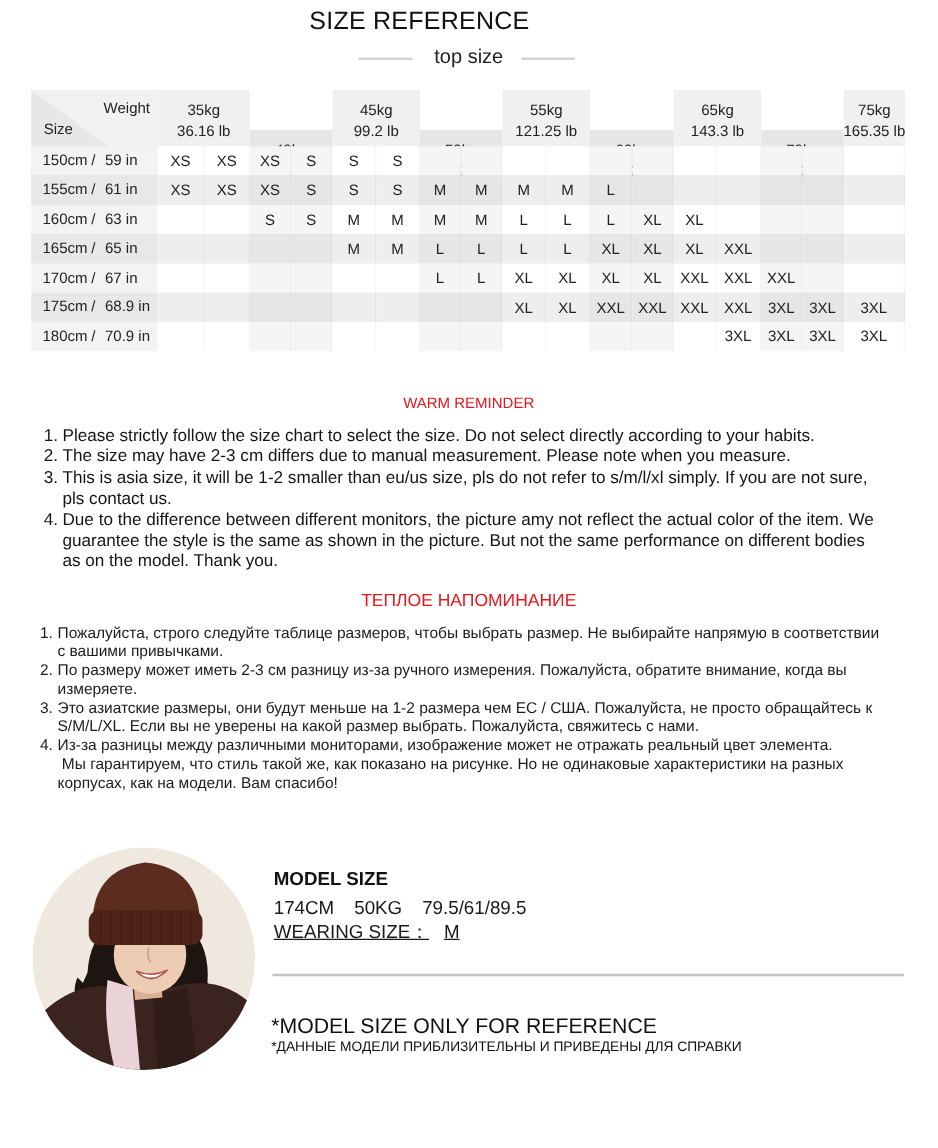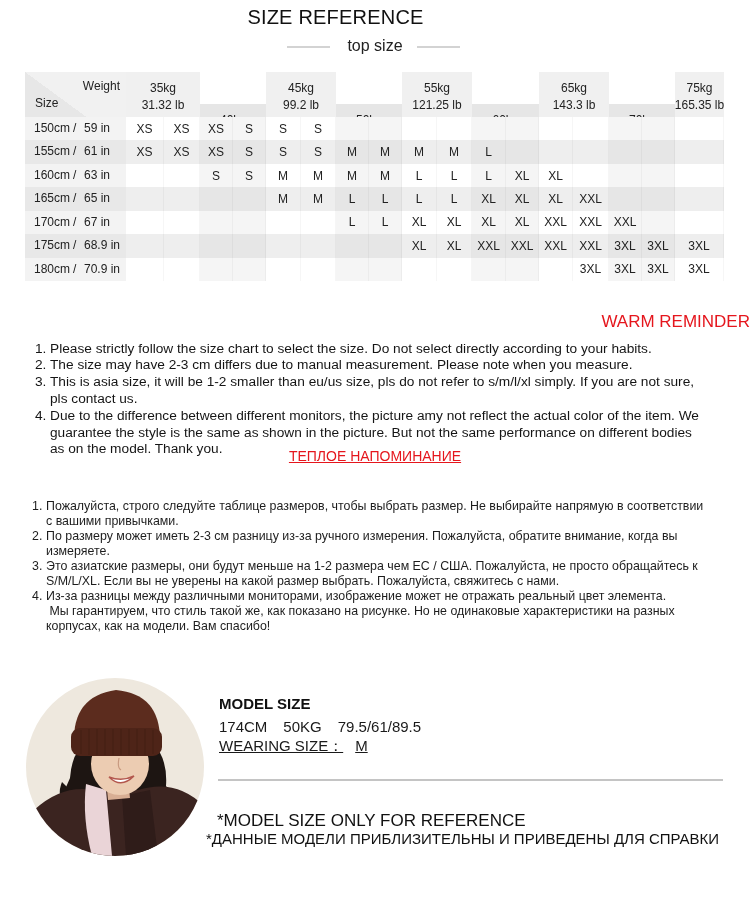--- a/index.html
+++ b/index.html
@@ -34,61 +34,61 @@
   .sz .in { position:absolute; left:59px; }
   .light .sz { background:#f3f3f3; }
   .light .ga { background:#ffffff; }
   .light .gb { background:#f5f5f5; }
   .dark .sz { background:#e8e8e8; }
   .dark .ga { background:#eeeeee; }
   .dark .gb { background:#e6e6e6; }
 
   
   .red-title { position:absolute; left:0; width:750px; text-align:center; color:#e5161d; }
-  .warm-title { top:312px; font-size:17px; line-height:20px;text-align:right; }
-  .ru-title { top:447px; font-size:14px; line-height:18px;text-decoration:underline; }
+  .warm-title { top:312px; font-size:12px; line-height:20px; }
+  .ru-title { top:471px; font-size:14px; line-height:18px; }
   .list { position:absolute; margin:0; padding:0; }
   .list .item { position:relative; }
   .list .num { position:absolute; left:0; top:0; }
   .list .txt { display:block; white-space:pre; }
   .en-list { left:35px; top:340.6px; font-size:13.7px; line-height:16.8px; color:#151515; }
   .en-list .txt { margin-left:15px; }
   .ru-list { left:32px; top:498.5px; font-size:12.4px; line-height:15.1px; color:#1d1d1d; }
   .ru-list .txt { margin-left:14px; }
 
   
   .photo { position:absolute; left:26px; top:678px; width:178px; height:178px; border-radius:50%; overflow:hidden; }
   .model-title { position:absolute; left:219px; top:695px; font-size:15px; line-height:18px; font-weight:bold; color:#111; }
   .model-stats { position:absolute; left:219px; top:718px; font-size:15px; line-height:18px; color:#1a1a1a; white-space:nowrap; }
   .model-stats span { margin-right:16px; }
   .model-wearing { position:absolute; left:219px; top:737px; font-size:15px; line-height:18px; color:#1a1a1a; white-space:nowrap;text-decoration:underline; }
   .model-wearing .val { margin-left:12px; }
   .model-hr { position:absolute; left:218px; top:779px; width:505px; height:2px; background:#c4c4c4; }
   .note-en { position:absolute; left:217px; top:811px; font-size:17px; line-height:20px; color:#111; white-space:nowrap; }
-  .note-ru { position:absolute; left:206px; top:829.5px; font-size:15px; line-height:17px; color:#111; white-space:nowrap; }
+  .note-ru { position:absolute; left:217px; top:829.5px; font-size:11px; line-height:17px; color:#111; white-space:nowrap; }
 </style>
 </head>
 <body>
 
 <div class="page-title">SIZE REFERENCE</div>
 <div class="subtitle-wrap">
   <div class="deco-line left"></div>
   <div class="subtitle">top size</div>
   <div class="deco-line right"></div>
 </div>
 
 <div class="size-table">
   <div class="trow thead">
     <div class="corner">
       <span class="weight-lbl">Weight</span>
       <span class="size-lbl">Size</span>
     </div>
     <div class="wh ga span2">
         <span>35kg</span>
-        <span>31.32 lb</span>
+        <span>36.16 lb</span>
       </div>
     <div class="wh gb span2">
         <span>40kg</span>
         <span>88.18 lb</span>
       </div>
     <div class="wh ga span2">
         <span>45kg</span>
         <span>99.2 lb</span>
       </div>
     <div class="wh gb span2">

